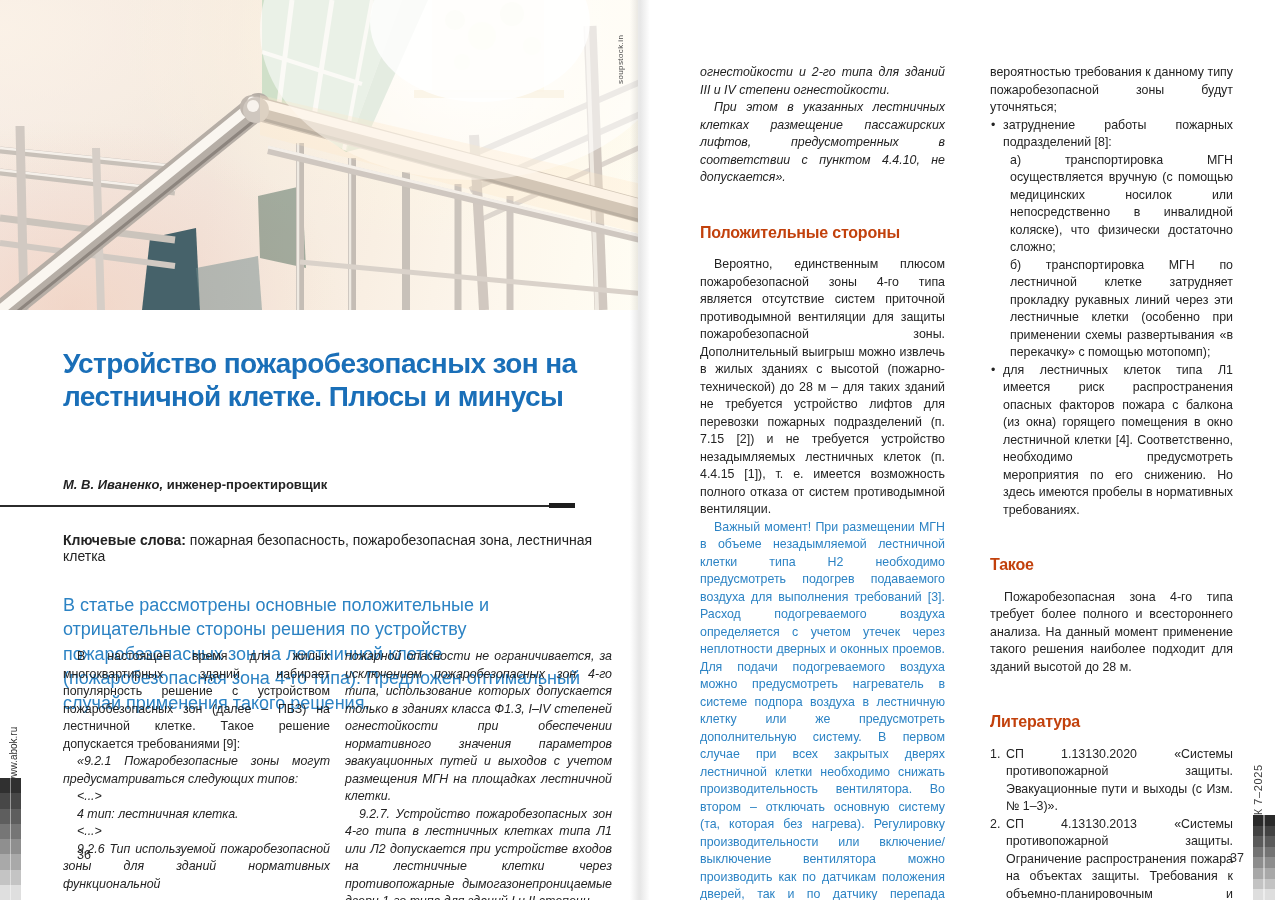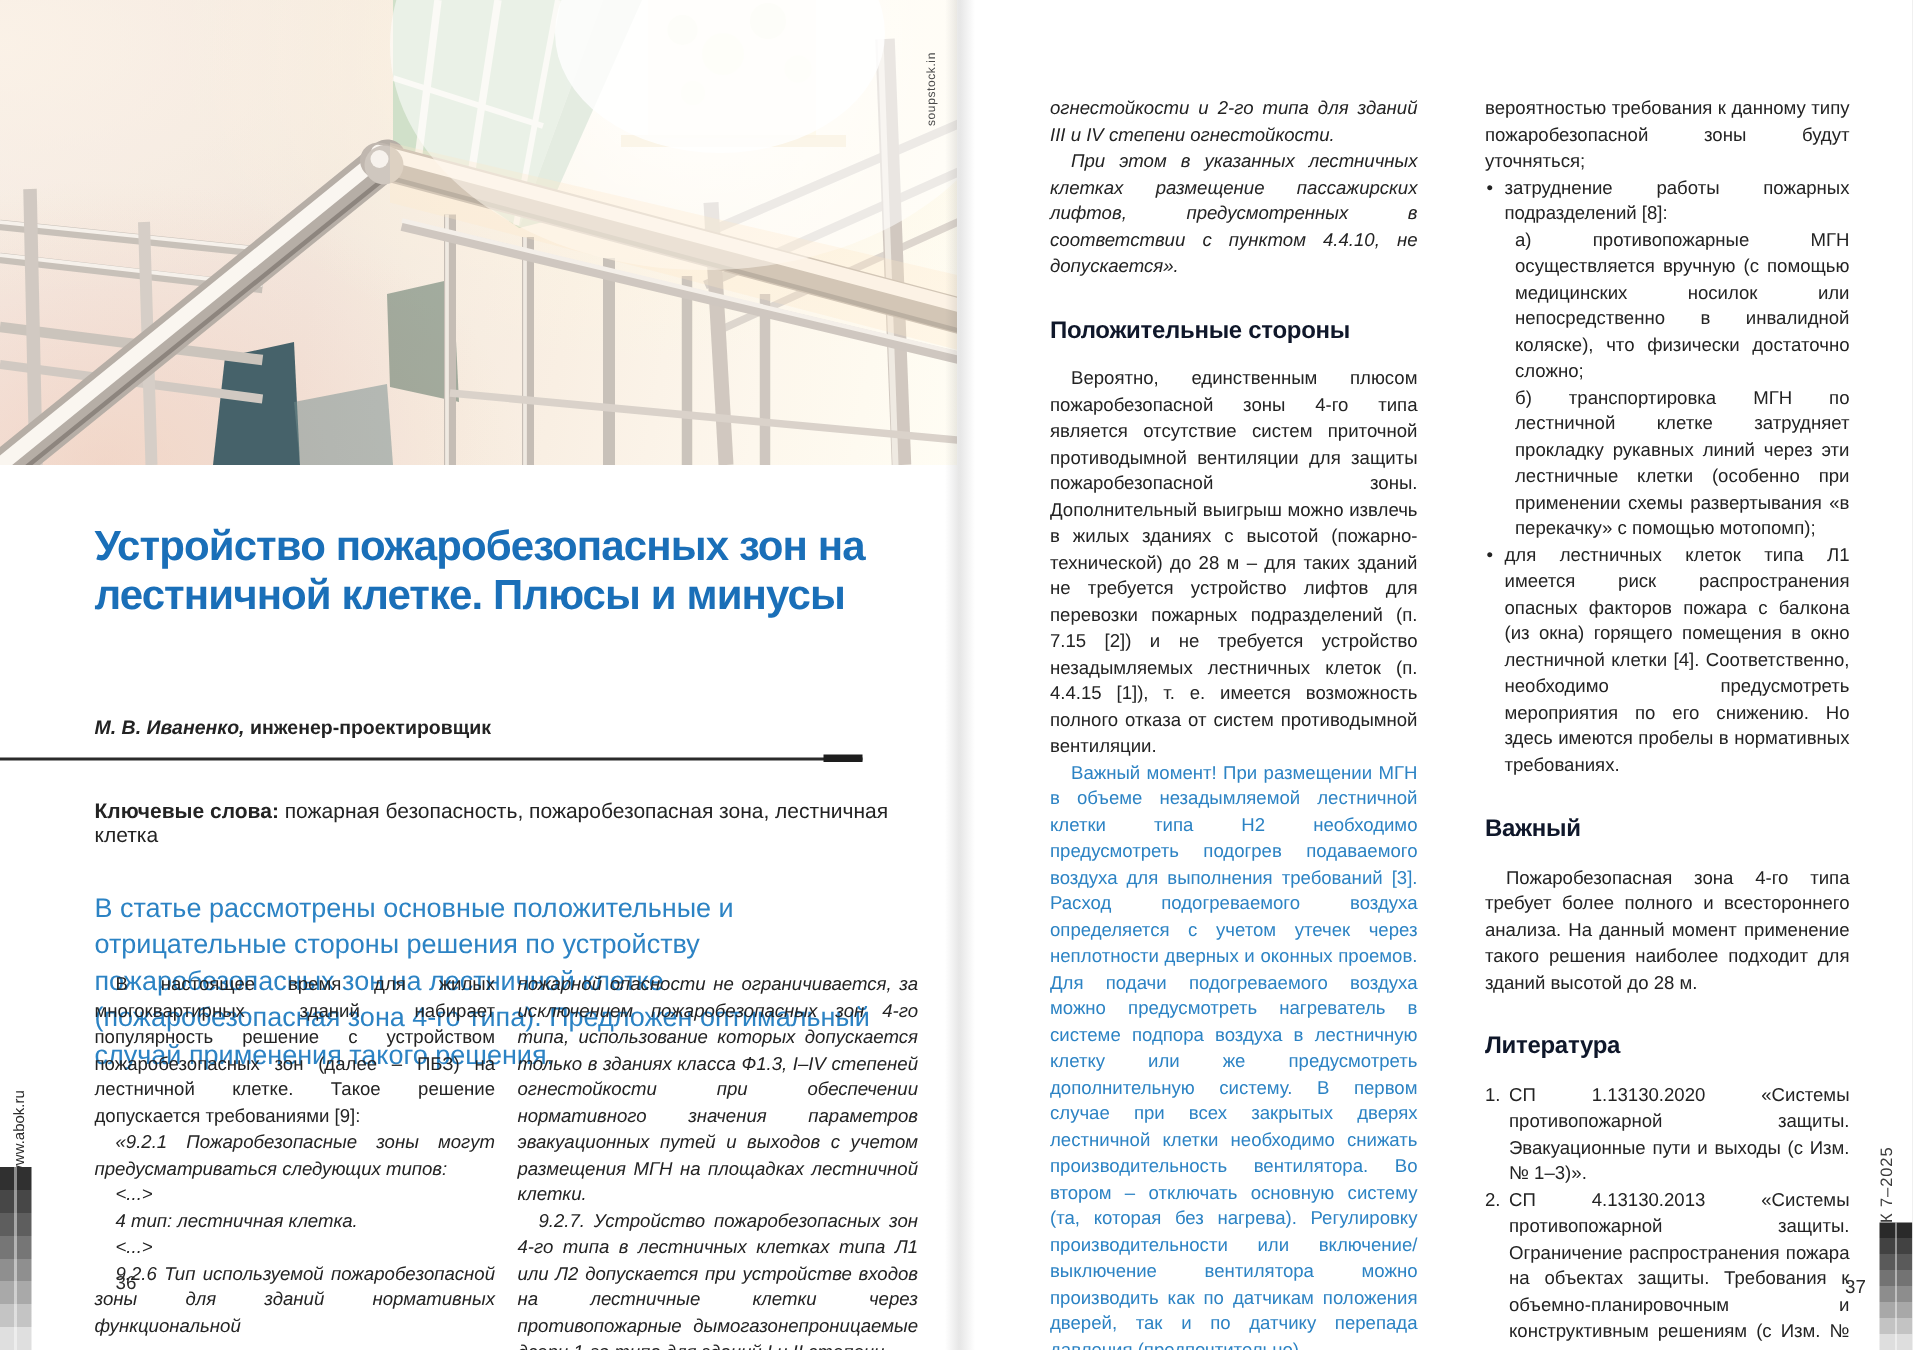--- a/index.html
+++ b/index.html
@@ -45,21 +45,21 @@
   .col{position:absolute;font-size:12.4px;line-height:17.5px;text-align:justify;}
   .col-l1{left:63px;top:648px;width:267px;}
   .col-l2{left:345px;top:648px;width:267px;}
   .col-r1{left:700px;top:64px;width:245px;}
   .col-r2{left:990px;top:64px;width:243px;}
   .col p{margin:0;}
   .indent{text-indent:14px;}
   .it{font-style:italic;}
   .blue{color:#2c83c4;}
   .col h2{
-    margin:25px 0 15px 0;font-size:16px;font-weight:bold;color:#0f172a;
+    margin:37px 0 15px 0;font-size:16px;font-weight:bold;color:#c2410c;
     text-align:left;letter-spacing:-.2px;
   }
   .bullet{position:relative;padding-left:13px;}
   .bullet::before{content:"\2022";position:absolute;left:1px;top:0;}
   .sub{padding-left:20px;}
   .ref{position:relative;padding-left:16px;text-align:justify;}
   .ref-num{position:absolute;left:0;top:0;}
   
   .fold{
     position:absolute;left:630px;top:0;width:20px;height:900px;
@@ -214,24 +214,24 @@
       <p class="it indent">При этом в указанных лестничных клетках размещение пассажирских лифтов, предусмотренных в соответствии с пунктом 4.4.10, не допускается».</p>
       <h2>Положительные стороны</h2>
       <p class="indent">Вероятно, единственным плюсом пожаробезопасной зоны 4-го типа является отсутствие систем приточной противодымной вентиляции для защиты пожаробезопасной зоны. Дополнительный выигрыш можно извлечь в жилых зданиях с высотой (пожарно-технической) до 28 м – для таких зданий не требуется устройство лифтов для перевозки пожарных подразделений (п. 7.15 [2]) и не требуется устройство незадымляемых лестничных клеток (п. 4.4.15 [1]), т. е. имеется возможность полного отказа от систем противодымной вентиляции.</p>
       <p class="indent blue">Важный момент! При размещении МГН в объеме незадымляемой лестничной клетки типа Н2 необходимо предусмотреть подогрев подаваемого воздуха для выполнения требований [3]. Расход подогреваемого воздуха определяется с учетом утечек через неплотности дверных и оконных проемов. Для подачи подогреваемого воздуха можно предусмотреть нагреватель в системе подпора воздуха в лестничную клетку или же предусмотреть дополнительную систему. В первом случае при всех закрытых дверях лестничной клетки необходимо снижать производительность вентилятора. Во втором – отключать основную систему (та, которая без нагрева). Регулировку производительности или включение/выключение вентилятора можно производить как по датчикам положения дверей, так и по датчику перепада давления (предпочтительно).</p>
 
     </div>
 
     <div class="col col-r2">
       <p>вероятностью требования к данному типу пожаробезопасной зоны будут уточняться;</p>
       <p class="bullet">затруднение работы пожарных подразделений [8]:</p>
-      <p class="sub">а) противопожарные МГН осуществляется вручную (с помощью медицинских носилок или непосредственно в инвалидной коляске), что физически достаточно сложно;</p>
+      <p class="sub">а) транспортировка МГН осуществляется вручную (с помощью медицинских носилок или непосредственно в инвалидной коляске), что физически достаточно сложно;</p>
       <p class="sub">б) транспортировка МГН по лестничной клетке затрудняет прокладку рукавных линий через эти лестничные клетки (особенно при применении схемы развертывания «в перекачку» с помощью мотопомп);</p>
       <p class="bullet">для лестничных клеток типа Л1 имеется риск распространения опасных факторов пожара с балкона (из окна) горящего помещения в окно лестничной клетки [4]. Соответственно, необходимо предусмотреть мероприятия по его снижению. Но здесь имеются пробелы в нормативных требованиях.</p>
-      <h2>Важный</h2>
+      <h2>Такое</h2>
       <p class="indent">Пожаробезопасная зона 4-го типа требует более полного и всестороннего анализа. На данный момент применение такого решения наиболее подходит для зданий высотой до 28 м.</p>
       <h2>Литература</h2>
       <p class="ref">
         <span class="ref-num">1.</span>
         <span>СП 1.13130.2020 «Системы противопожарной защиты. Эвакуационные пути и выходы (с Изм. № 1–3)».</span>
       </p>
       <p class="ref">
         <span class="ref-num">2.</span>
         <span>СП 4.13130.2013 «Системы противопожарной защиты. Ограничение распространения пожара на объектах защиты. Требования к объемно-планировочным и конструктивным решениям (с Изм. № 1–4)».</span>
       </p>

